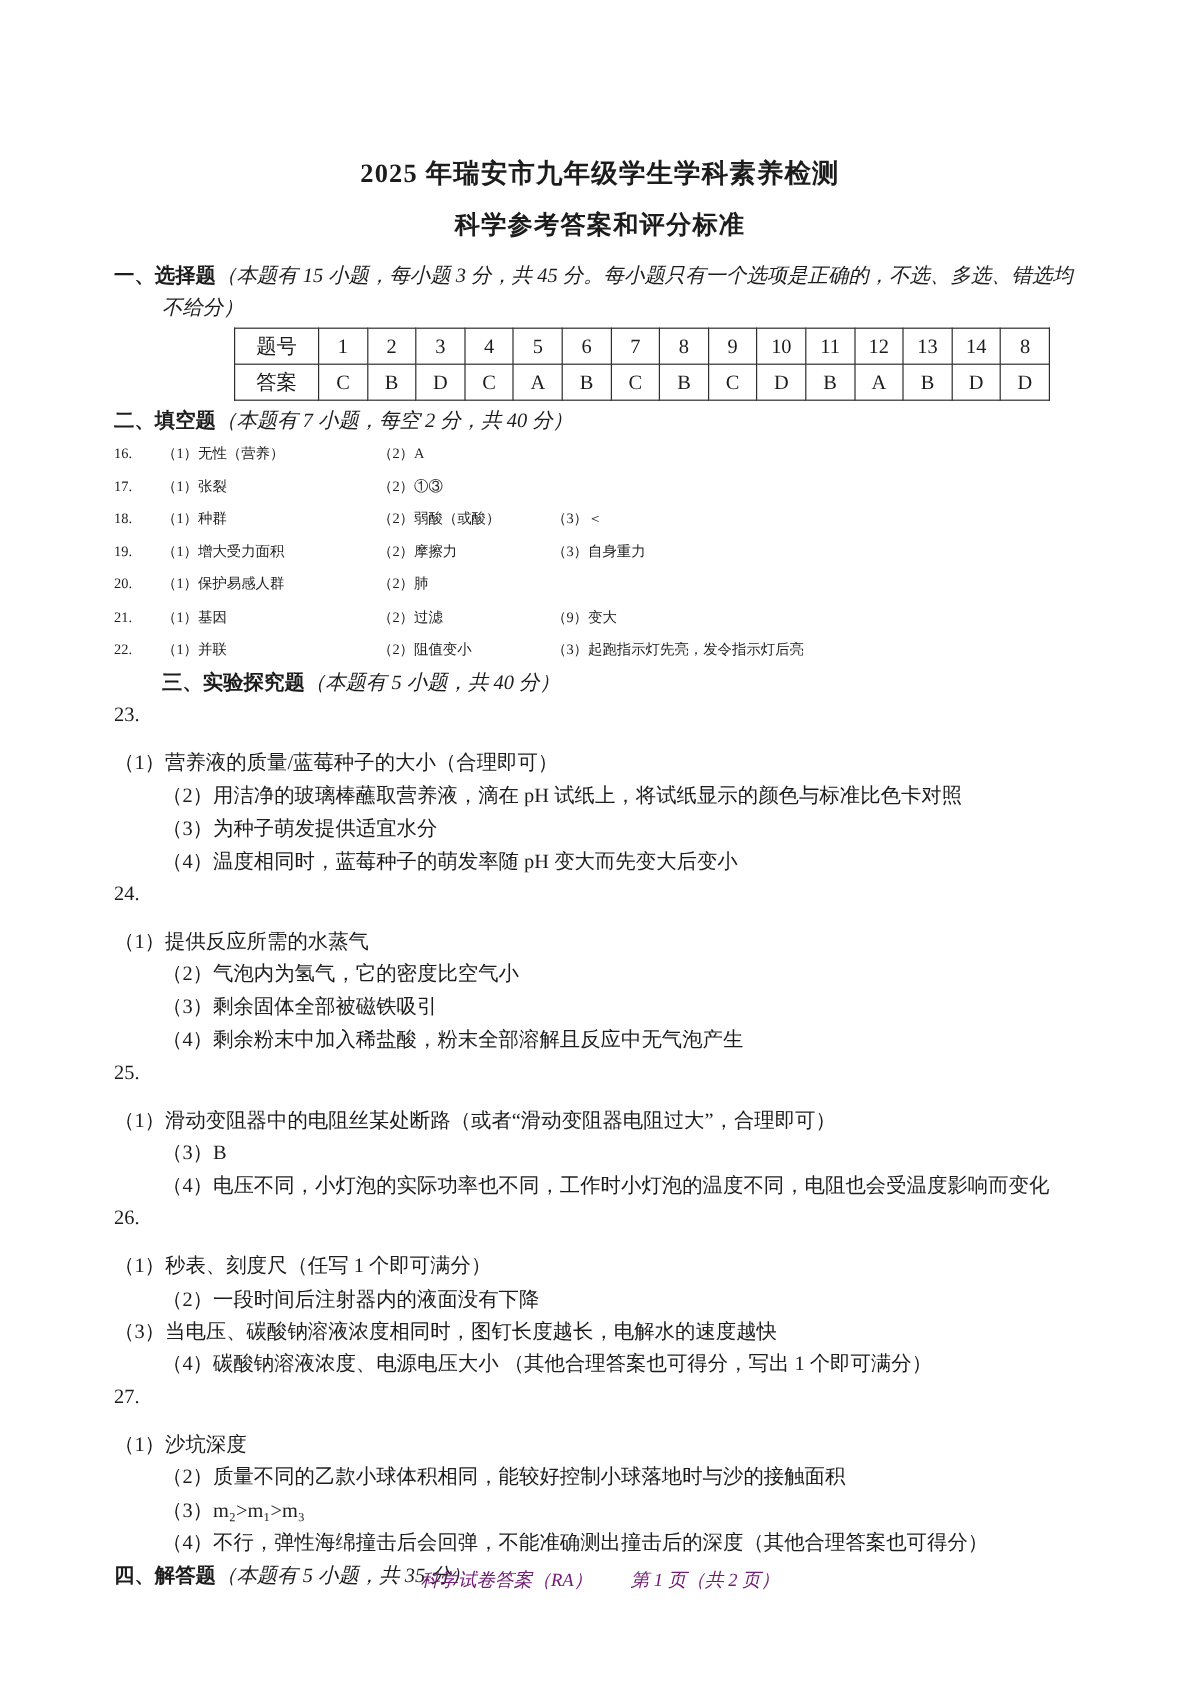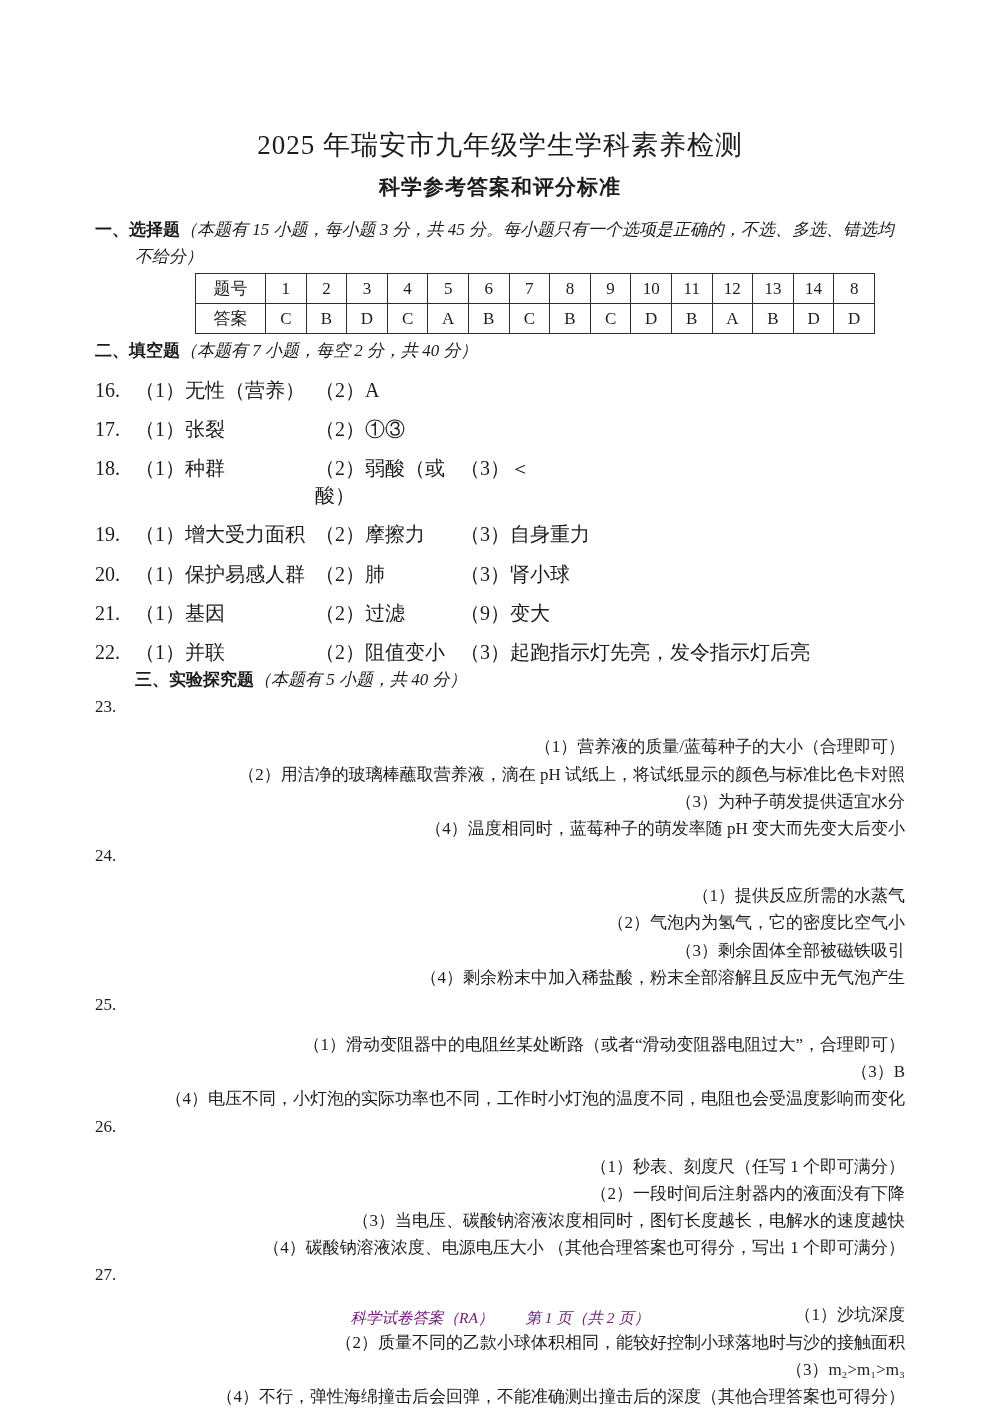--- a/index.html
+++ b/index.html
@@ -8,21 +8,21 @@
     width:1000px; height:1414px;
     background:#ffffff;
     color:#1c1c1c;
     font-family:"Liberation Serif","DejaVu Serif",serif;
     overflow:hidden;
   }
   .content { padding:128px 95px 0 95px; }
 
   .title {
     text-align:center;
-    font-size:27px; font-weight:normal;
+    font-size:22px; font-weight:bold;
     line-height:34px; letter-spacing:1px;
   }
   .subtitle {
     text-align:center;
     font-size:21px; font-weight:bold;
     line-height:30px; letter-spacing:1px;
     margin-top:10px;
   }
 
   .secline { font-size:17px; line-height:27.2px; }
@@ -41,31 +41,31 @@
   }
   table.ctable td {
     border:1.5px solid #2e2e2e;
     text-align:center;
     height:29px;
     padding:0;
     overflow:hidden;
   }
   table.ctable td.hcell { width:69px; }
 
-  .frow { display:flex; font-size:20px; line-height:27.2px;margin-top:12px; }
+  .frow { display:flex; font-size:12px; line-height:27.2px; }
   .fnum { width:40px; flex:0 0 40px; }
   .fc1  { width:180px; flex:0 0 180px; }
   .fc2  { width:145px; flex:0 0 145px; }
   .fc3  { flex:1; }
 
   .aline { display:flex; font-size:17px; line-height:27.2px; padding-left:40px; }
   .aline.first { padding-left:0;flex-direction:column; }
   .aline.outdent { padding-left:0; }
   .anum { width:40px; flex:0 0 40px; }
-  .atext { flex:1;text-align:right; }
+  .atext { flex:1; }
 
   .footer {
     position:absolute;
     top:1306px; left:0; right:0;
     text-align:center;
     font-size:15.5px;
     font-style:italic;
     color:#701a75;
     line-height:24px;
   }
@@ -146,21 +146,20 @@
         <div class="frow">
           <span class="fnum">19.</span>
           <span class="fc1">（1）增大受力面积</span>
           <span class="fc2">（2）摩擦力</span>
           <span class="fc3">（3）自身重力</span>
         </div>
         <div class="frow">
           <span class="fnum">20.</span>
           <span class="fc1">（1）保护易感人群</span>
           <span class="fc2">（2）肺</span>
-          <span class="fc3">（3）肾小球</span>
         </div>
         <div class="frow">
           <span class="fnum">21.</span>
           <span class="fc1">（1）基因</span>
           <span class="fc2">（2）过滤</span>
           <span class="fc3">（9）变大</span>
         </div>
         <div class="frow">
           <span class="fnum">22.</span>
           <span class="fc1">（1）并联</span>

